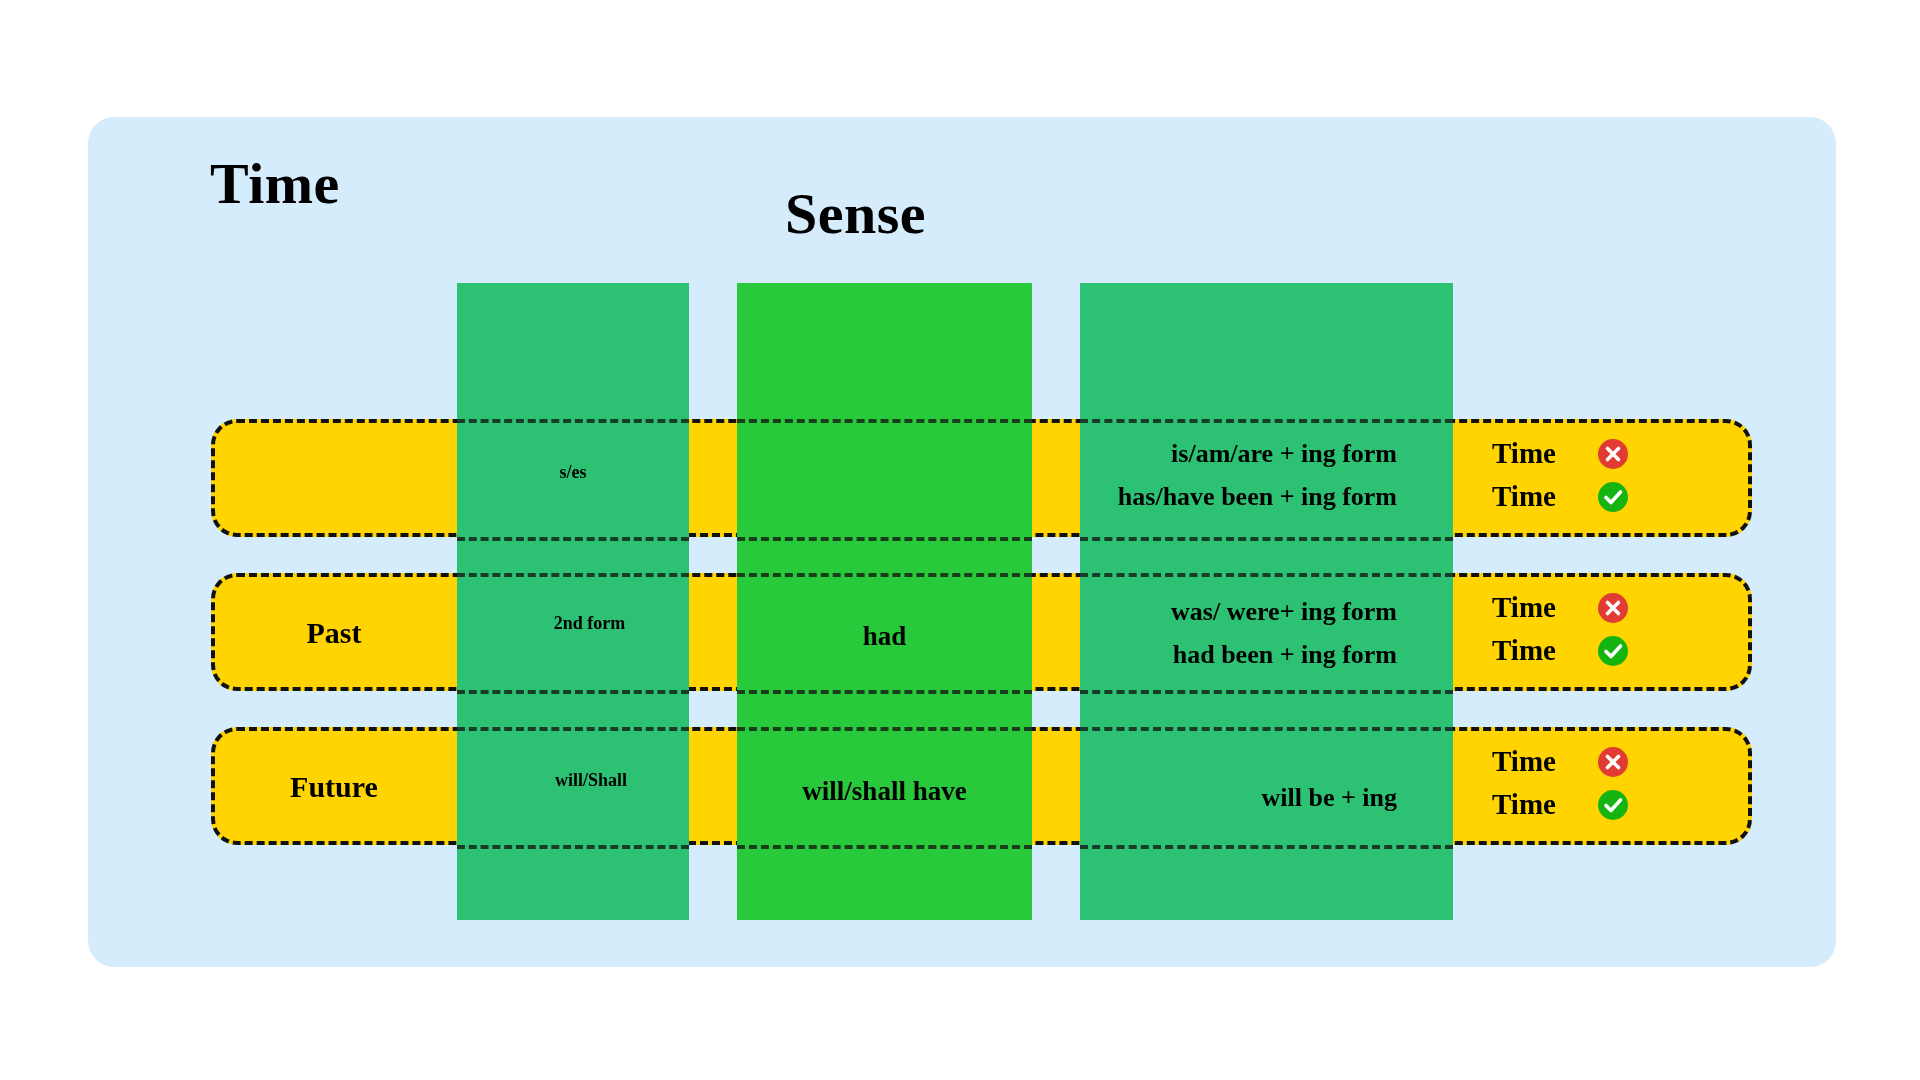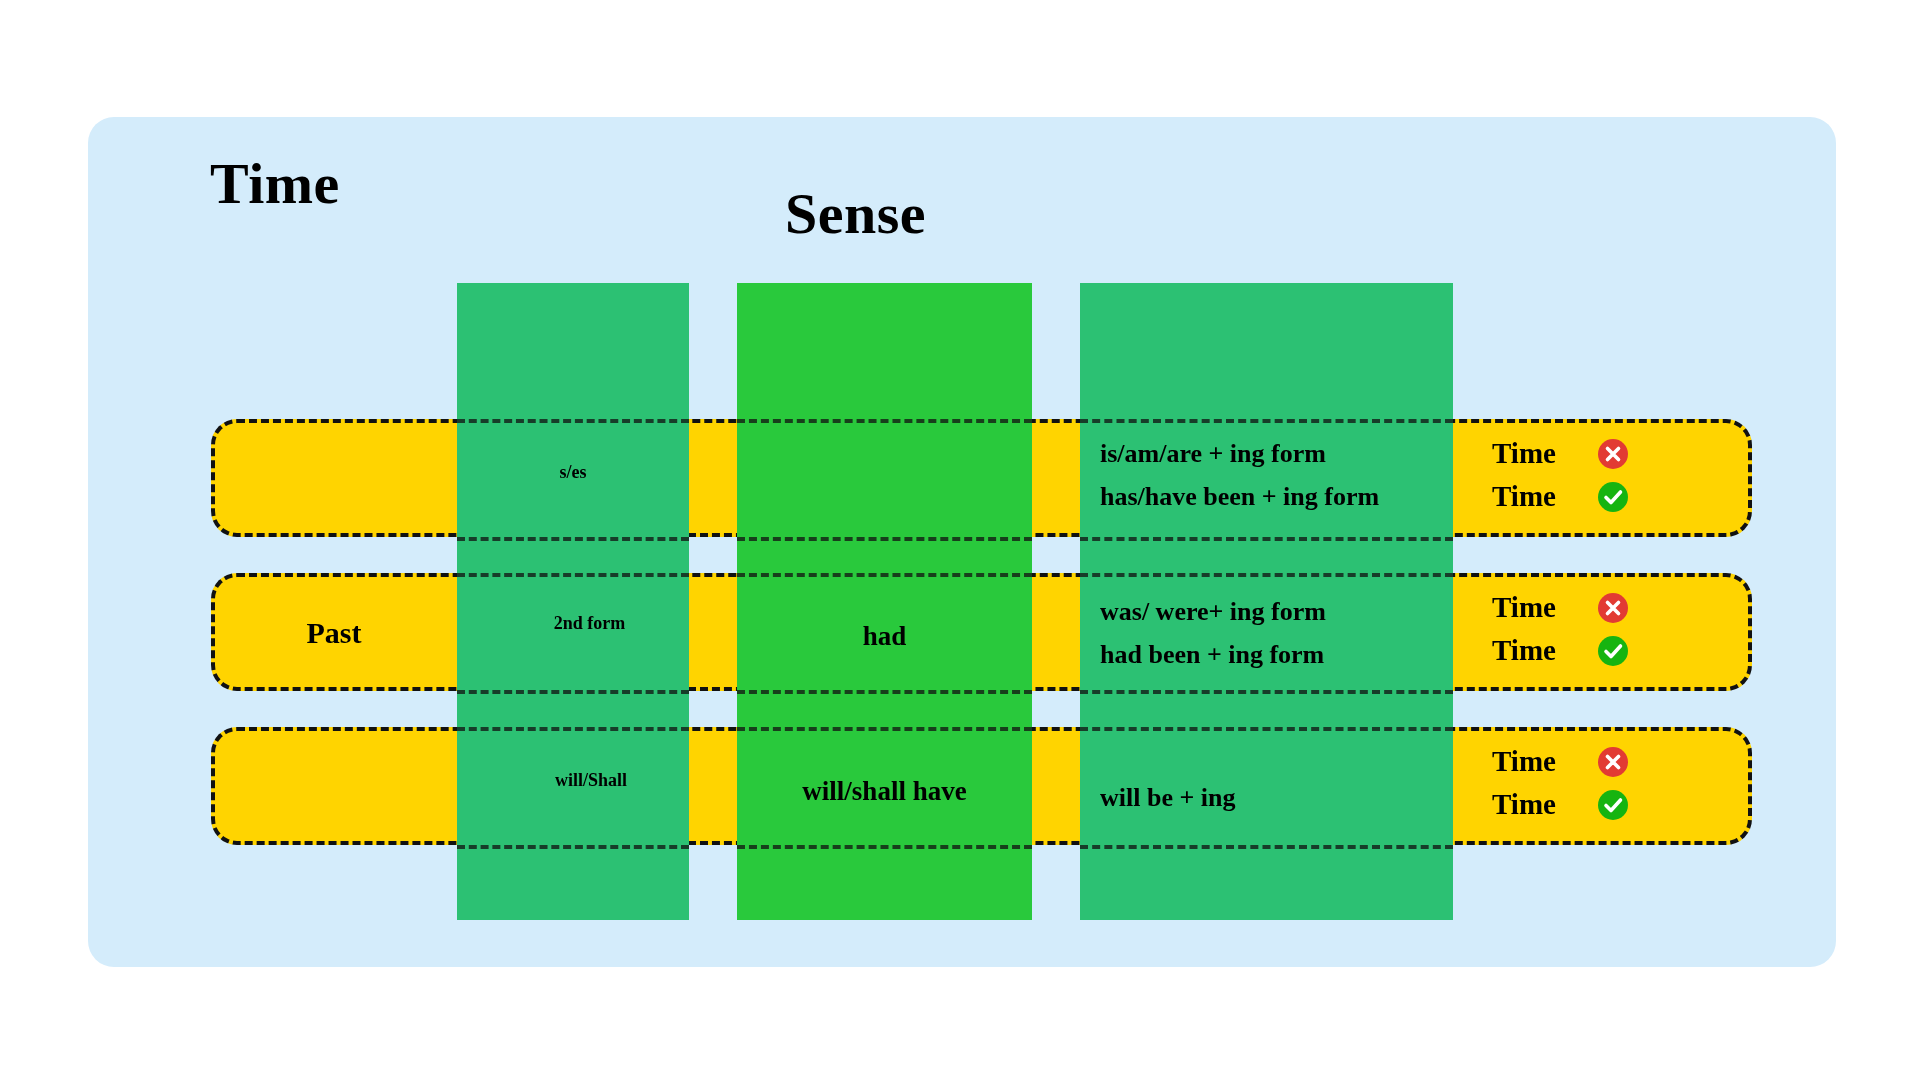--- a/index.html
+++ b/index.html
@@ -82,21 +82,21 @@
   #s-present{left:457px;top:462px;width:232px;}
   #s-past{left:457px;top:613px;width:265px;}
   #s-future{left:457px;top:770px;width:268px;}
 
   
   #p-present{left:737px;top:461px;width:295px;}
   #p-past{left:737px;top:621px;width:295px;}
   #p-future{left:737px;top:776px;width:295px;}
 
   
-  .cont-block{position:absolute;z-index:5;width:317px;left:1080px;text-align:left;padding-left:20px;}
+  .cont-block{position:absolute;z-index:5;width:317px;left:1080px;text-align:right;}
   #n-present{top:432px;}
   #n-past{top:590px;}
   #n-future{top:776px;}
   .cont-block div{
     font-family:"Liberation Serif", serif;font-weight:700;
     font-size:26px;line-height:43px;color:#000;white-space:nowrap;
   }
 
   
   .status-block{position:absolute;z-index:5;left:1470px;width:282px;}
@@ -159,20 +159,21 @@
   <div class="col-overlay" id="ov-continuos">
     <div class="row-dash" style="top:136px"></div>
     <div class="row-dash" style="top:254px"></div>
     <div class="row-dash" style="top:290px"></div>
     <div class="row-dash" style="top:407px"></div>
     <div class="row-dash" style="top:444px"></div>
     <div class="row-dash" style="top:562px"></div>
   </div>
 
   <div class="cell time-label" id="c-past">Past</div>
+  <div class="cell time-label" id="c-future">Future</div>
 
   <div class="cell simple" id="s-present">s/es</div>
   <div class="cell simple" id="s-past">2nd form</div>
   <div class="cell simple" id="s-future">will/Shall</div>
 
   <div class="cell completed" id="p-past">had</div>
   <div class="cell completed" id="p-future">will/shall have</div>
 
   <div class="cont-block" id="n-present">
     <div>is/am/are + ing form</div>

